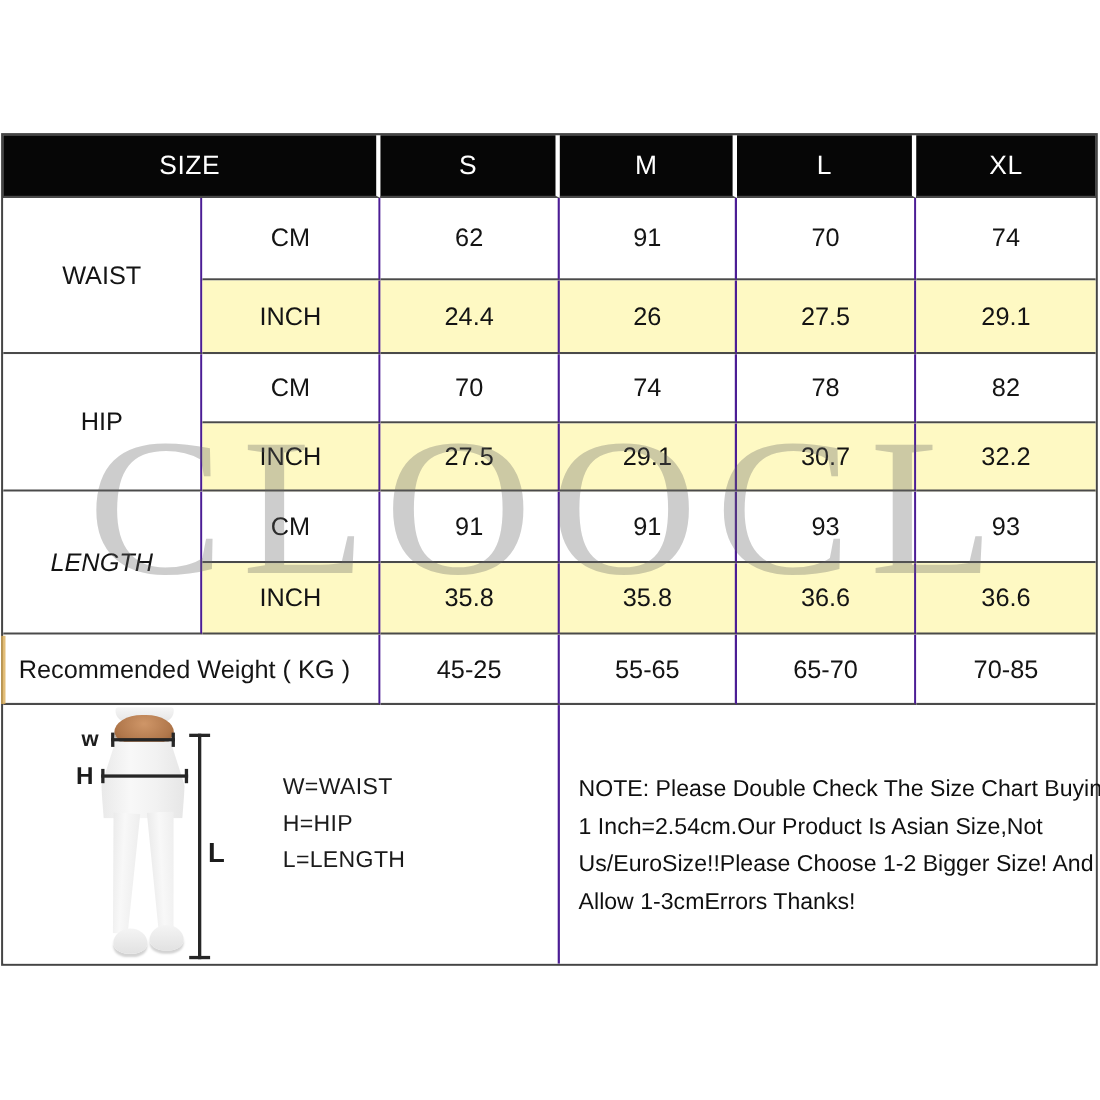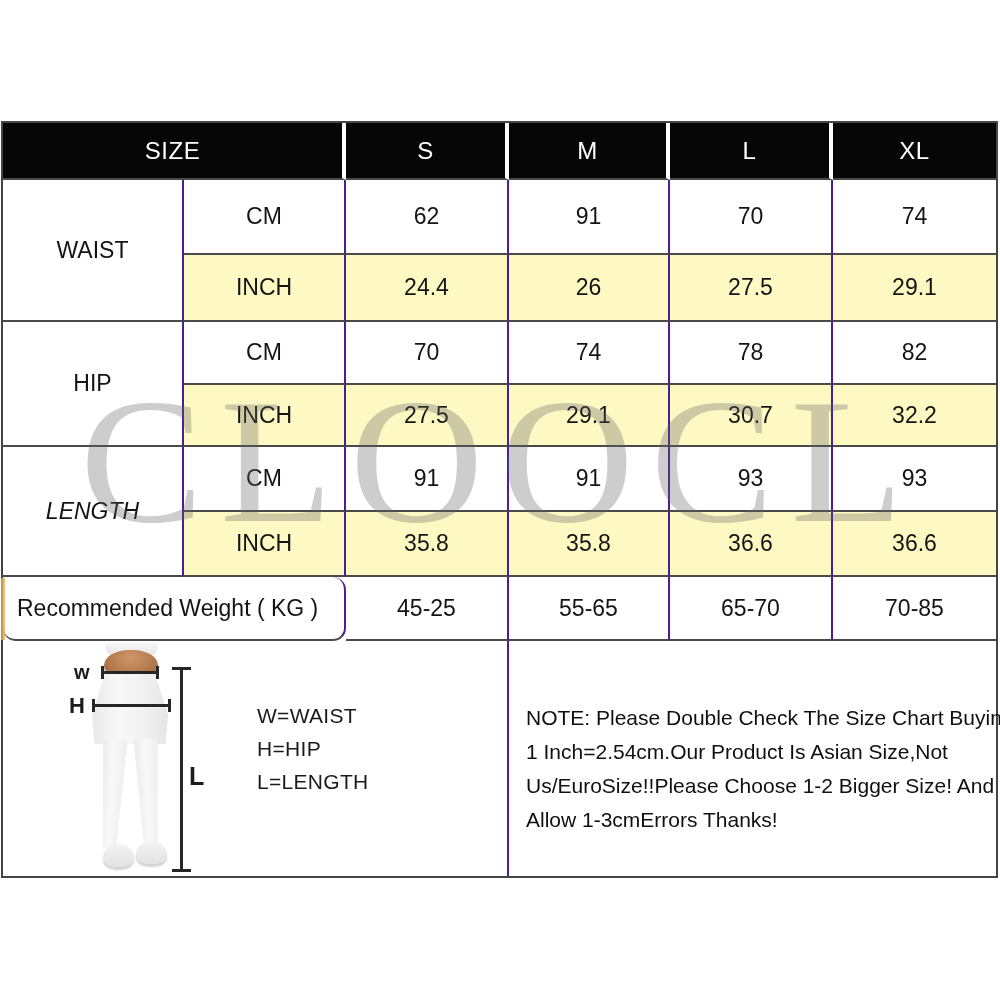--- a/index.html
+++ b/index.html
@@ -25,21 +25,21 @@
   .cell.gray{ background:#fef9c3; }
   .cell.head{
     background:#060606; color:#ffffff; font-size:24px; letter-spacing:.5px;
     border-right:4px solid #ffffff; border-bottom:2px solid #4a4a4a;
   }
   .cell.head.noright{ border-right:none; }
   .c-size{ grid-column:1 / span 2; grid-row:1; }
   .c-waist{ grid-column:1; grid-row:2 / span 2; }
   .c-hip{ grid-column:1; grid-row:4 / span 2; }
   .c-length{ grid-column:1; grid-row:6 / span 2;font-style:italic; }
-  .c-weightlabel{ grid-column:1 / span 2; grid-row:8; justify-content:flex-start; padding-left:14px;border-radius:13px; }
+  .c-weightlabel{ grid-column:1 / span 2; grid-row:8; justify-content:flex-start; padding-left:14px; }
   .c-figure{ grid-column:1 / span 3; grid-row:9; position:relative; }
   .c-note{ grid-column:4 / span 3; grid-row:9; display:block; padding:60px 14px 0 17px; }
   .note-line{ font-size:21px; line-height:34px; color:#101010; white-space:nowrap; }
 
   
   .yellow-edge{ position:absolute; left:1px; top:578px; width:4px; height:62px;
                 background:#dcae57; opacity:.8; }
 
   
   .watermark{

